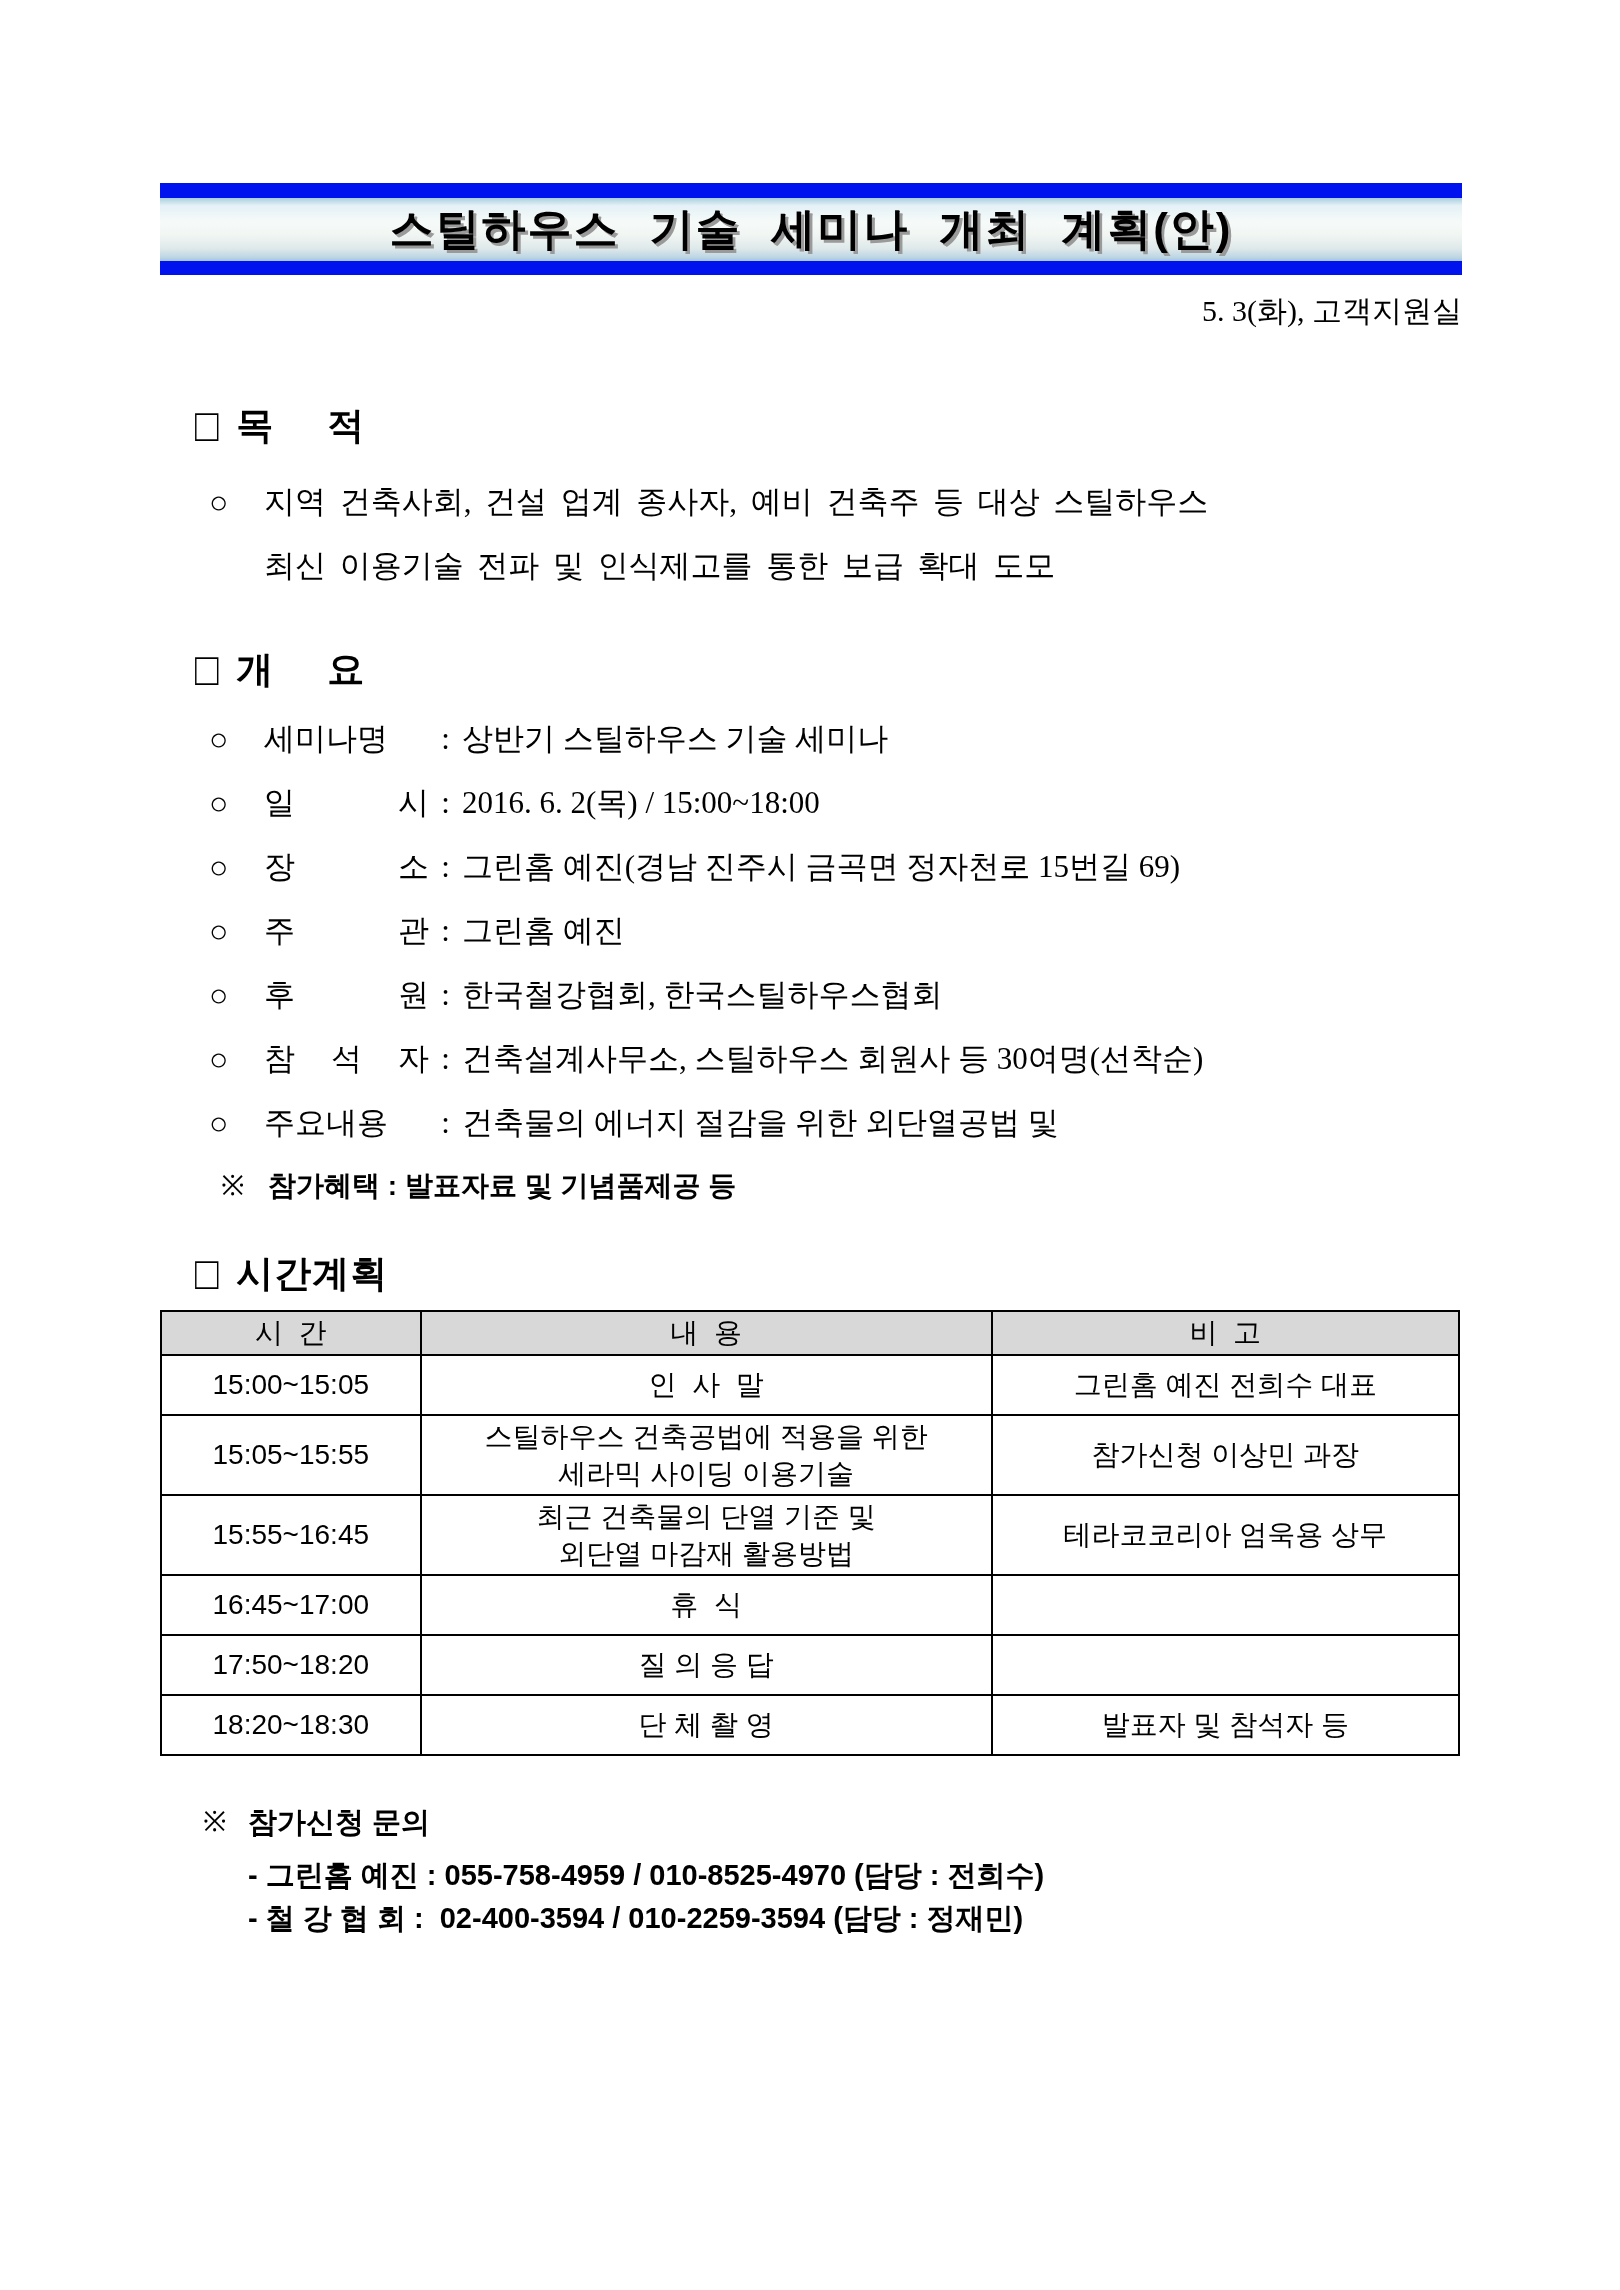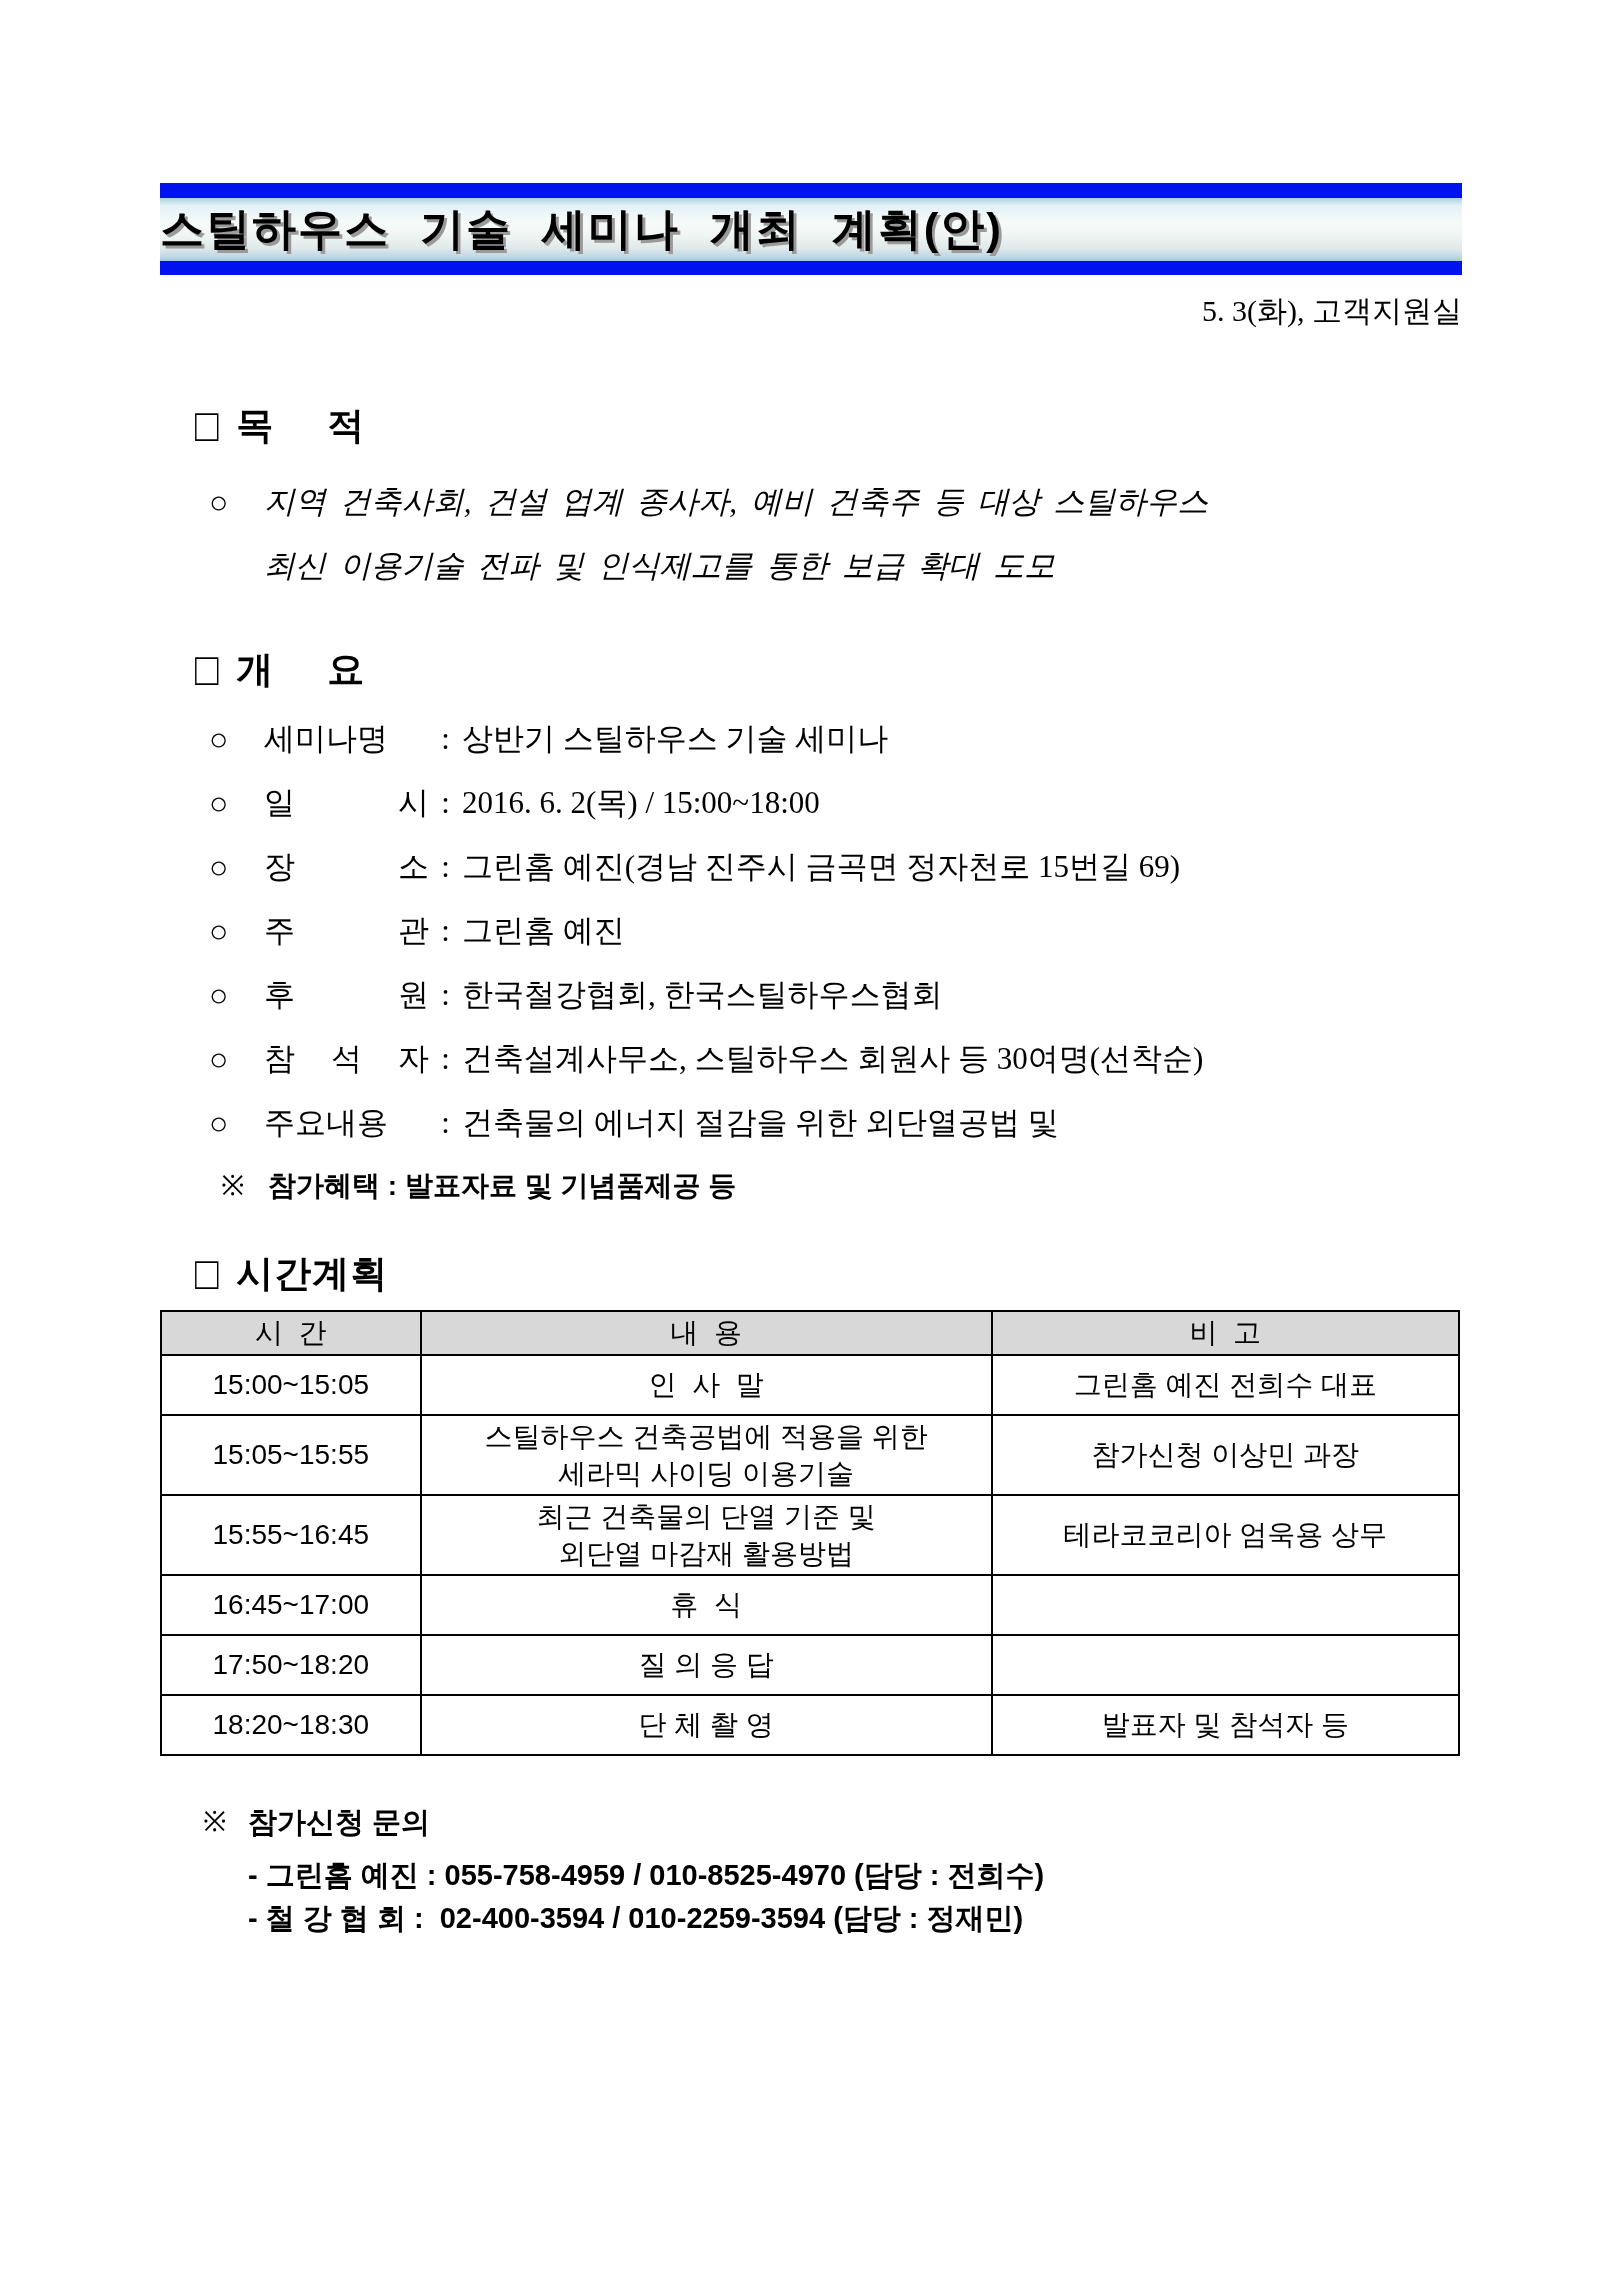--- a/index.html
+++ b/index.html
@@ -16,21 +16,21 @@
     position: absolute;
     left: 160px; top: 0;
     width: 1302px;
   }
 
   
   .banner { margin-top: 183px; }
   .banner-bar { height: 14.7px; background: var(--banner-blue, #0013ee); }
   .banner-body {
     height: 63px;
-    display: flex; align-items: center; 
+    display: flex; align-items: center; justify-content: center;
     background: linear-gradient(180deg,
       #a9cedf 0%, #e4f1f6 12%, #f6faf9 38%, #f1f6f3 58%,
       #dfe9ea 80%, #bdd6e4 94%, #a6c6da 100%);
   }
   .banner-title {
     font-size: 44px; font-weight: 800;
     letter-spacing: 2px; word-spacing: 15.7px;
     text-shadow: 2.9px 2.9px 0 #9a9a9a;
     white-space: pre;
   }
@@ -74,21 +74,21 @@
     display: flex;
     padding-left: 49px;
     font-size: 31px;
     line-height: 64px;
   }
   .circle-marker {
     width: 55px; flex: 0 0 55px;
     font-size: 32px; line-height: 64px;
   }
   .purpose-body { margin-top: 21.6px; }
-  .purpose-lines { word-spacing: 5.9px; font-style: italic; }
+  .purpose-lines { word-spacing: 5.9px; }
 
   .overview-list { margin-top: 15.7px; }
   .ov-item { }
   .ov-label {
     display: inline-block; width: 165px;
     text-align: justify; text-align-last: justify;
     vertical-align: top;
   }
   .ov-sep { display: inline-block; width: 33px; text-align: center; }
   .ov-valwrap { flex: 1; }

